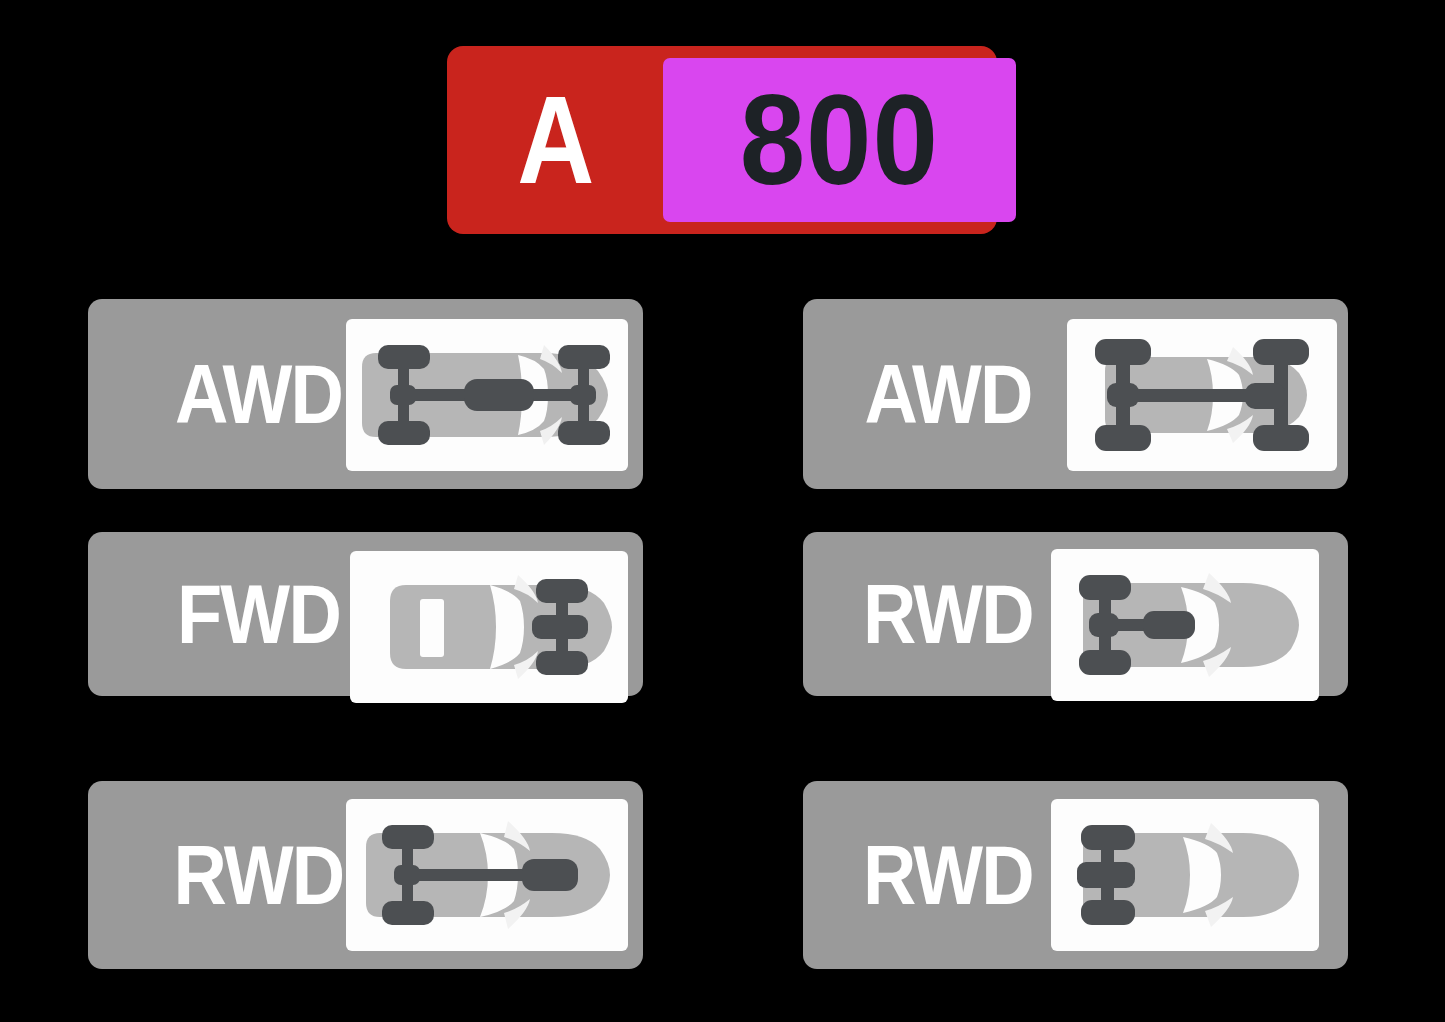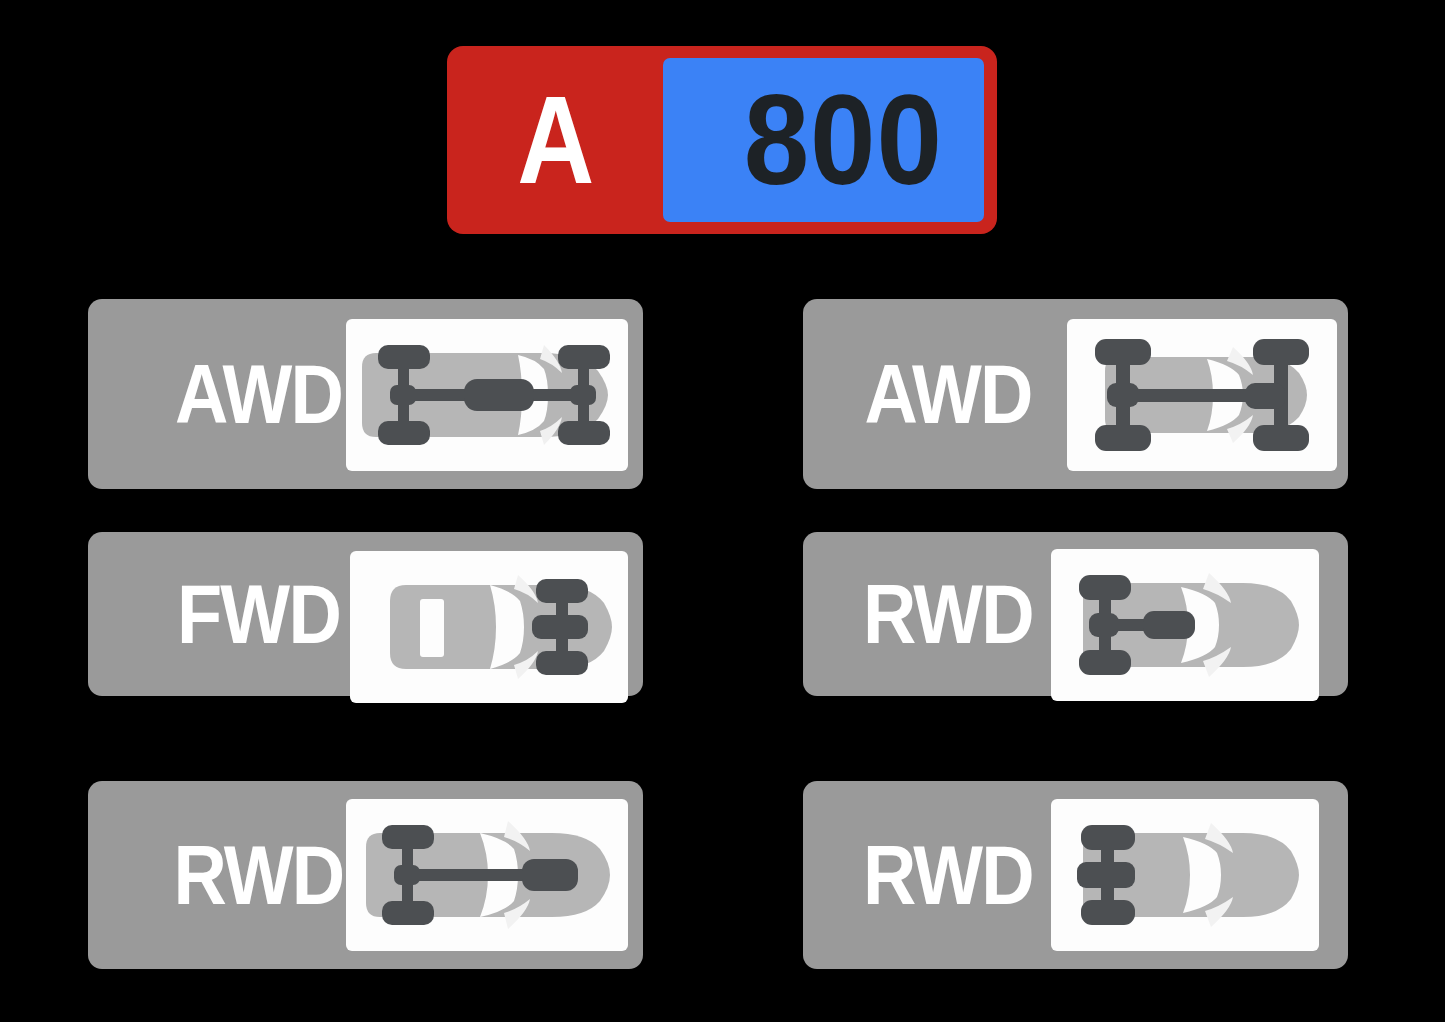--- a/index.html
+++ b/index.html
@@ -44,28 +44,27 @@
     font-weight: 700;
     line-height: 1;
     letter-spacing: -1px;
     transform: scaleX(0.86);
     font-family: "Liberation Sans", "DejaVu Sans", sans-serif;
   }
   #class-number-panel {
     position: absolute;
     left: 216px;
     top: 12px;
-    width: 281px;
+    width: 353px;
     height: 164px;
-    background: #3b82f6;
+    background: #d946ef;
     border-radius: 7px;
     display: flex;
     align-items: center;
     justify-content: center;
-    padding-left: 40px;
   }
   #class-number {
     color: #1d2226;
     font-size: 128px;
     font-weight: 700;
     line-height: 1;
     letter-spacing: 1px;
     transform: scaleX(0.92);
     font-family: "Liberation Sans", "DejaVu Sans", sans-serif;
   }

